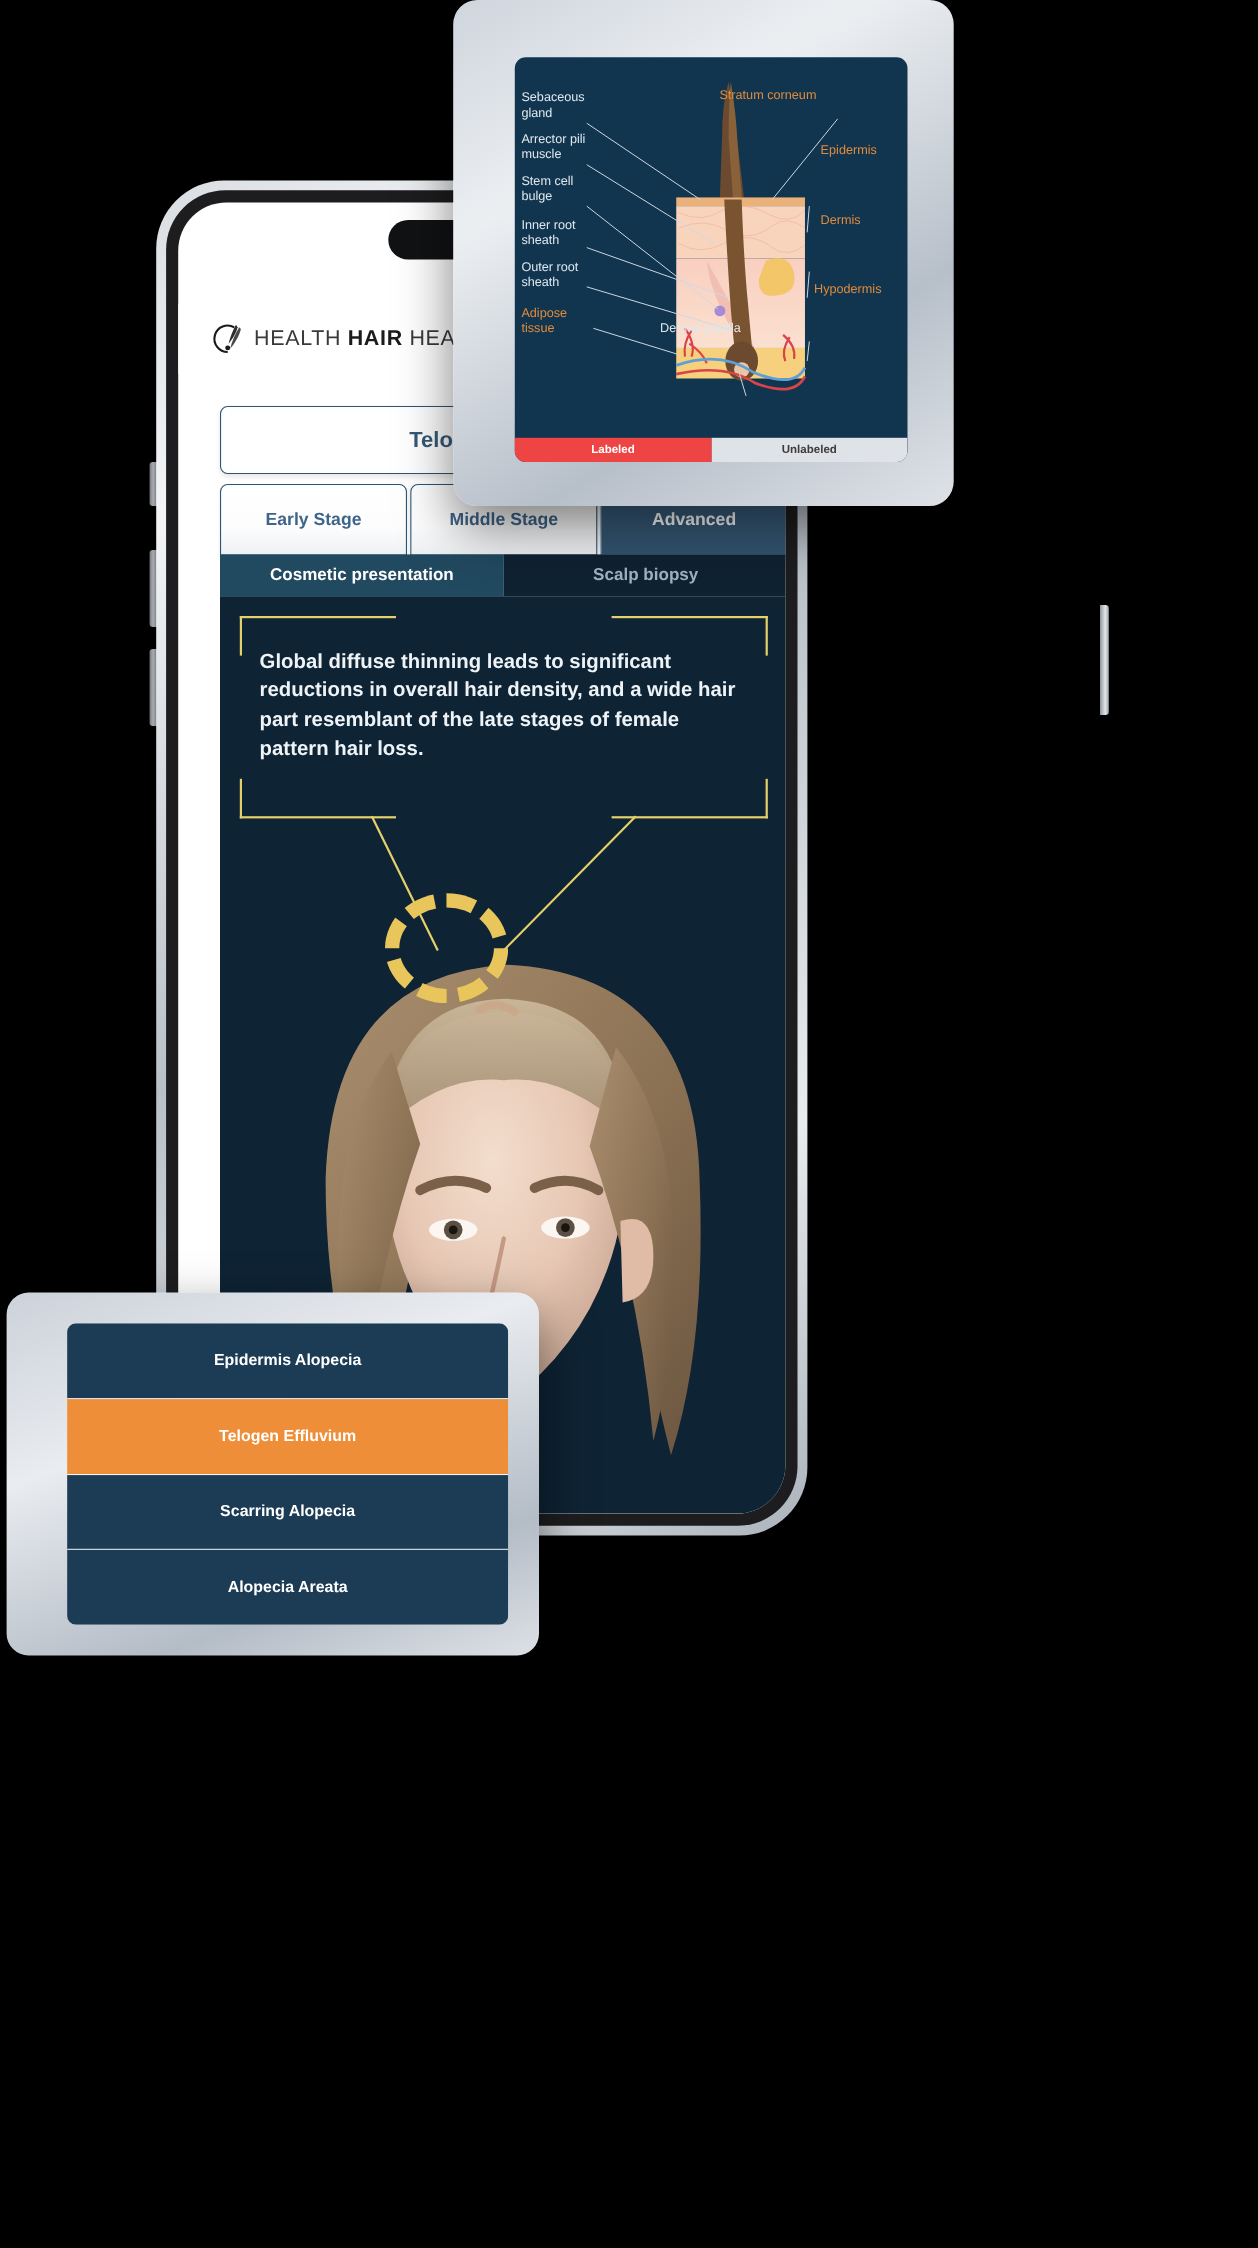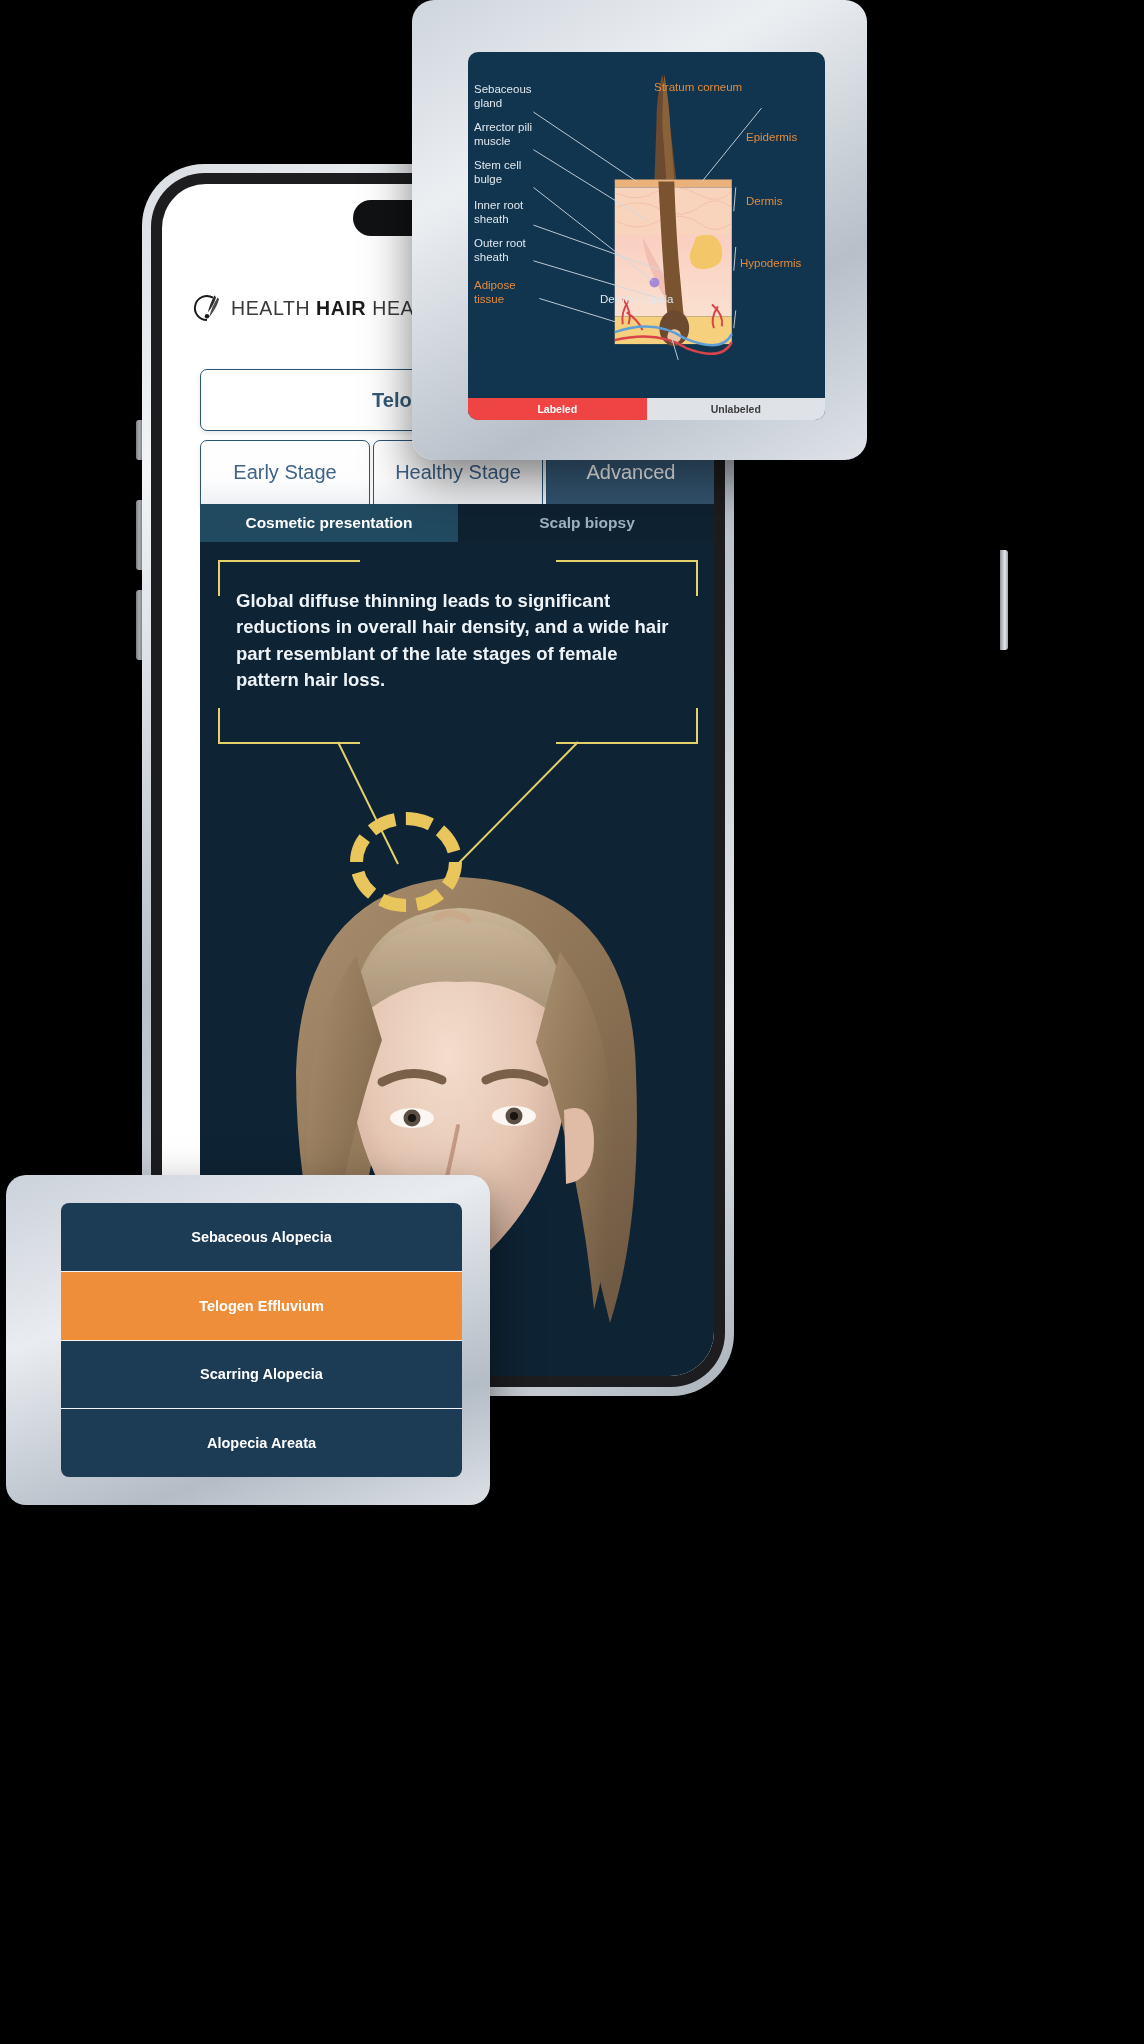--- a/index.html
+++ b/index.html
@@ -33,21 +33,21 @@
 
   .title-card{position:absolute;left:38px;top:185px;width:516px;height:62px;
     box-sizing:border-box;border:1.6px solid #2c5574;border-radius:7px;background:#fff;
     display:flex;align-items:center;justify-content:center;
     font-size:20px;font-weight:700;color:#355a77;
     box-shadow:0 2px 5px rgba(0,0,0,.10);}
 
   .stage-tabs{position:absolute;left:38px;top:256px;width:516px;height:65px;display:flex;gap:3px;}
   .stage-tab{flex:1;border:1.6px solid #2c5574;border-radius:7px 7px 0 0;
     display:flex;align-items:center;justify-content:center;
-    font-size:20px;font-weight:400;color:#3e648a;
+    font-size:16px;font-weight:700;color:#3e648a;
     background:linear-gradient(180deg,#ffffff 0%,#fdfdfe 60%,#eef1f4 100%);
     box-shadow:0 2px 4px rgba(0,0,0,.08);}
   .stage-tab.active{background:linear-gradient(180deg,#3d6283 0%,#32546f 100%);
     color:#fff;border-color:#2c5574;}
 
   .sub-tabs{position:absolute;left:38px;top:320px;width:516px;height:38px;display:flex;}
   .sub-tab{flex:1;display:flex;align-items:center;justify-content:center;
     font-size:15.5px;font-weight:700;color:#9fb3c3;background:#0f2232;}
   .sub-tab.active{background:#21495f;color:#fff;}
 
@@ -113,21 +113,21 @@
         <path d="M34 6c-5 8-9 17-11 26 5-6 11-15 13-24z" fill="#4a4a4c"></path>
         <circle cx="20" cy="31" r="3" fill="#1b1b1d"></circle>
       </svg>
       <div class="brand-text"><span>HEALTH </span><b>HAIR</b><span> HEALTH</span></div>
     </div>
 
     <div class="title-card">Telogen Effluvium</div>
 
     <div class="stage-tabs">
       <div class="stage-tab">Early Stage</div>
-      <div class="stage-tab">Healthy Stage</div>
+      <div class="stage-tab">Middle Stage</div>
       <div class="stage-tab active">Advanced</div>
     </div>
 
     <div class="sub-tabs">
       <div class="sub-tab active">Cosmetic presentation</div>
       <div class="sub-tab">Scalp biopsy</div>
     </div>
 
     <div class="viewer">
       <div class="bracket bk-top-l"></div>
@@ -277,18 +277,18 @@
     <div class="toggle-row">
       <div class="toggle-btn active">Labeled</div>
       <div class="toggle-btn">Unlabeled</div>
     </div>
 
   </div>
 </div>
 
 <div id="condition-card">
   <div id="condition-list">
-    <div class="cond-item">Sebaceous Alopecia</div>
+    <div class="cond-item">Epidermis Alopecia</div>
     <div class="cond-item selected">Telogen Effluvium</div>
     <div class="cond-item">Scarring Alopecia</div>
     <div class="cond-item">Alopecia Areata</div>
   </div>
 </div>
 
 </body></html>

